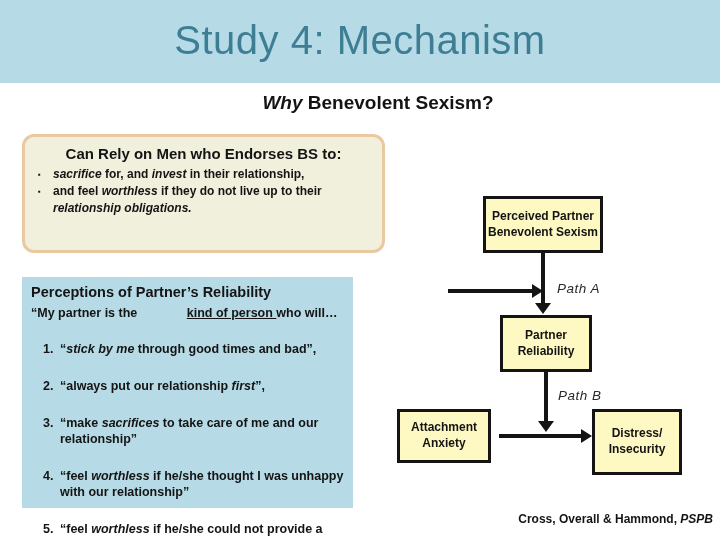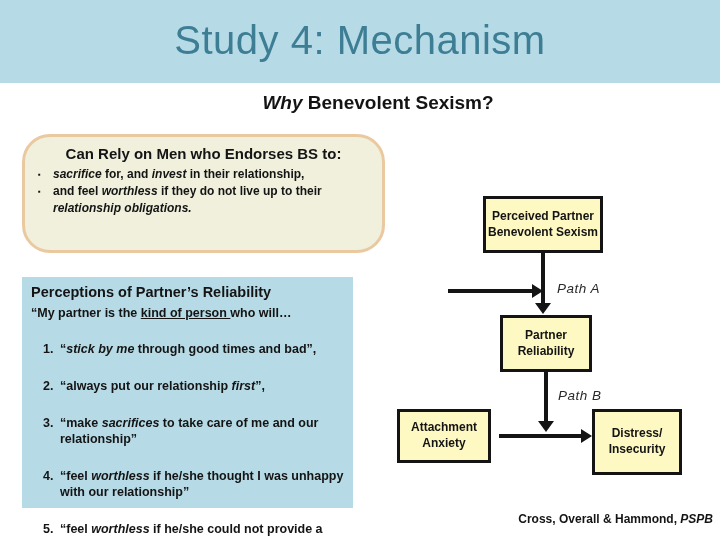--- a/index.html
+++ b/index.html
@@ -30,21 +30,21 @@
 
   .subtitle {
     position: absolute; left: 18px; top: 92px; width: 720px;
     text-align: center; font-size: 19px; font-weight: 700; color: var(--ink);
   }
 
   .rely-box {
     position: absolute; left: 22px; top: 134px; width: 363px; height: 119px;
     background: var(--cream-bg);
     border: 3px solid var(--cream-border);
-    border-radius: 28px;
+    border-radius: 12px;
     padding: 5px 6px 0 6px;
   }
   .rely-title { text-align: center; font-size: 15px; font-weight: 700; margin: 3px 0 4px 0; }
   .bullet-row { display: flex; font-size: 12px; font-weight: 700; line-height: 1.42; }
   .bullet { flex: 0 0 22px; font-size: 8px; padding-top: 3px; padding-left: 7px; }
   .bullet-text { flex: 1; }
 
   .perceptions-box {
     position: absolute; left: 22px; top: 277px; width: 331px; height: 231px;
     background: var(--panel-bg);
@@ -112,21 +112,21 @@
       <span class="bullet-text"><span style="font-style: italic;">sacrifice</span><span> for, and </span><span style="font-style: italic;">invest</span><span> in their relationship,</span></span>
     </div>
     <div class="bullet-row">
       <span class="bullet">▪</span>
       <span class="bullet-text"><span>and feel </span><span style="font-style: italic;">worthless</span><span> if they do not live up to their </span><span style="font-style: italic;">relationship obligations.</span></span>
     </div>
   </div>
 
   <div class="perceptions-box">
     <div class="p-title">Perceptions of Partner’s Reliability</div>
-    <div class="p-intro"><span>“My partner is the </span><span style="text-decoration: underline;">kind of person </span><span>who will…</span></div>
+    <div class="p-intro"><span>“My partner is the </span><span style="text-decoration: underline; margin-left: 46px;">kind of person </span><span>who will…</span></div>
     <ol>
       <li><span>“</span><span style="font-style: italic;">stick by me</span><span> through good times and bad”,</span></li>
       <li><span>“always put our relationship </span><span style="font-style: italic;">first</span><span>”,</span></li>
       <li><span>“make </span><span style="font-style: italic;">sacrifices</span><span> to take care of me and our relationship”</span></li>
       <li><span>“feel </span><span style="font-style: italic;">worthless</span><span> if he/she thought I was unhappy with our relationship”</span></li>
       <li><span>“feel </span><span style="font-style: italic;">worthless</span><span> if he/she could not provide a stable and secure life for us”  (</span><span style="font-style: italic;">α</span><span> = .84)</span></li>
     </ol>
   </div>
 
   <div class="node node-ppbs">Perceived Partner

